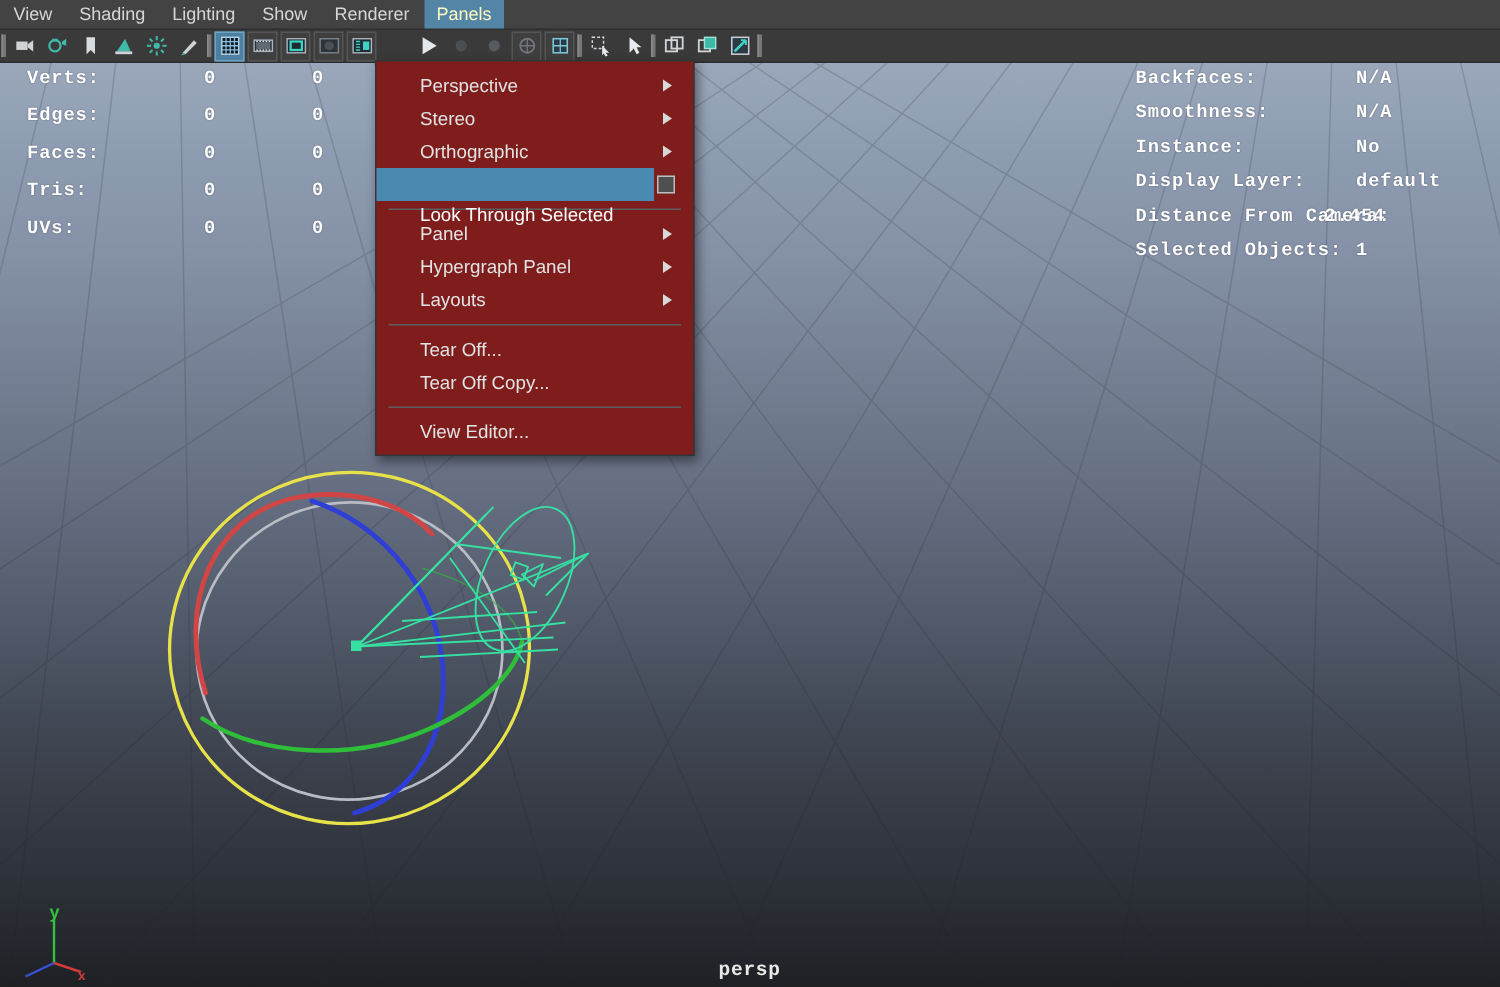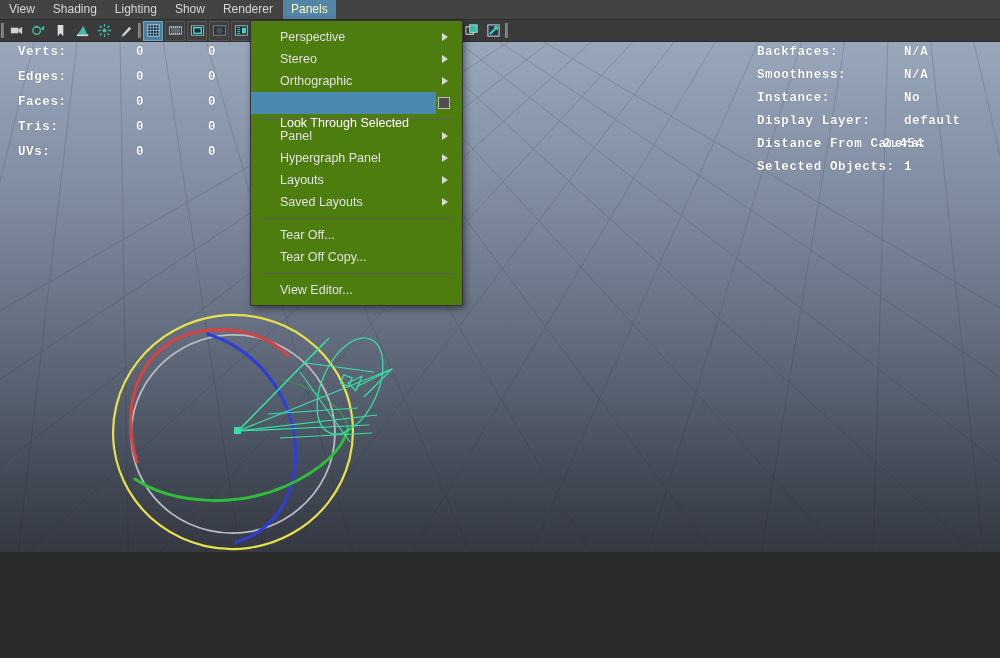--- a/index.html
+++ b/index.html
@@ -2,21 +2,21 @@
 <html><head>
 <meta charset="utf-8">
 <title>Maya Viewport</title>
 <style>
   html,body{margin:0;padding:0;background:#2b2b2b;}
   body{
     width:1000px;height:658px;overflow:hidden;
     font-family:"Liberation Sans", sans-serif;
     -webkit-font-smoothing:antialiased;
   }
-  #app{position:relative;width:1000px;height:552px;overflow:hidden;background:#3c3c3c;text-decoration:underline;}
+  #app{position:relative;width:1000px;height:658px;overflow:hidden;background:#3c3c3c;text-decoration:underline;}
 
   
   #menubar{
     position:absolute;left:0;top:0;width:1000px;height:20px;
     background:#434343;border-bottom:1px solid #2f2f2f;
     display:flex;align-items:center;box-sizing:border-box;
   }
   .menu-item{
     font-size:12px;color:#d6d6d6;padding:2px 8px 3px 8px;margin:0 1px;
     line-height:14px;white-space:nowrap;cursor:default;
@@ -74,22 +74,22 @@
     position:absolute;left:479px;top:597px;
     font-family:"Liberation Mono","DejaVu Sans Mono",monospace;
     font-size:13px;font-weight:bold;color:#e8e8e8;letter-spacing:.5px;
   }
 
   
   #axis-gizmo{position:absolute;left:14px;top:556px;width:56px;height:56px;}
 
   
   #panels-menu{
-    position:absolute;left:250px;top:20px;width:213px;
-    background:#4d7c0f;border:1px solid #343434;
+    position:absolute;left:250px;top:40px;width:213px;
+    background:#7f1d1d;border:1px solid #343434;
     box-shadow:2px 3px 7px rgba(0,0,0,.45);
     padding:5px 0 4px 0;box-sizing:border-box;z-index:40;
   }
   .mrow{
     position:relative;height:22px;display:flex;align-items:center;
     padding:0 6px 0 29px;box-sizing:border-box;cursor:default;
   }
   .mrow .mlabel{font-size:12.5px;color:#e2e2e2;line-height:14px;}
   .mrow.hl{background:#4a8ab0;width:185px;}
   .mrow.hl .mlabel{color:#ffffff;margin-top:40px;}
@@ -453,24 +453,20 @@
         <span class="arrow"></span>
       </div>
       <div class="mrow">
         <span class="mlabel">Hypergraph Panel</span>
         <span class="arrow"></span>
       </div>
       <div class="mrow">
         <span class="mlabel">Layouts</span>
         <span class="arrow"></span>
       </div>
-      <div class="mrow">
-        <span class="mlabel">Saved Layouts</span>
-        <span class="arrow"></span>
-      </div>
       <div class="mdiv"></div>
       <div class="mrow">
         <span class="mlabel">Tear Off...</span>
       </div>
       <div class="mrow">
         <span class="mlabel">Tear Off Copy...</span>
       </div>
       <div class="mdiv"></div>
       <div class="mrow">
         <span class="mlabel">View Editor...</span>

